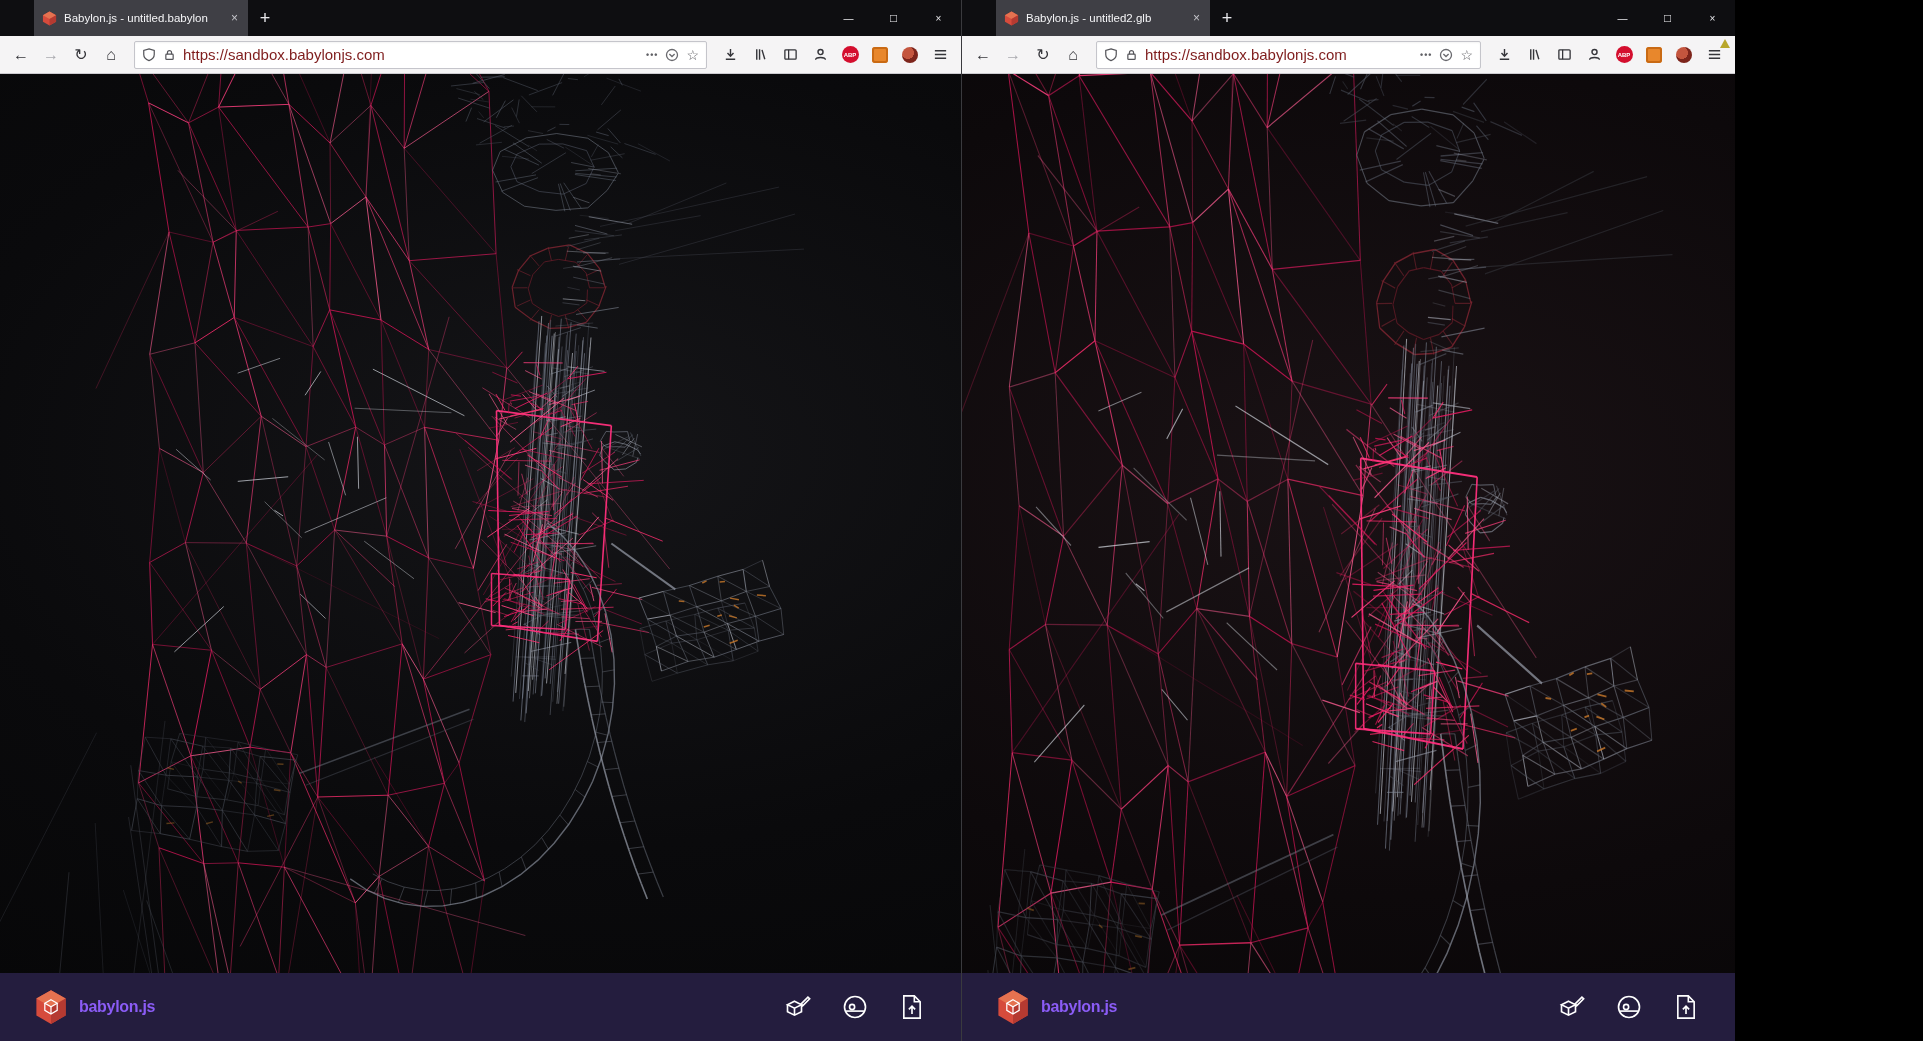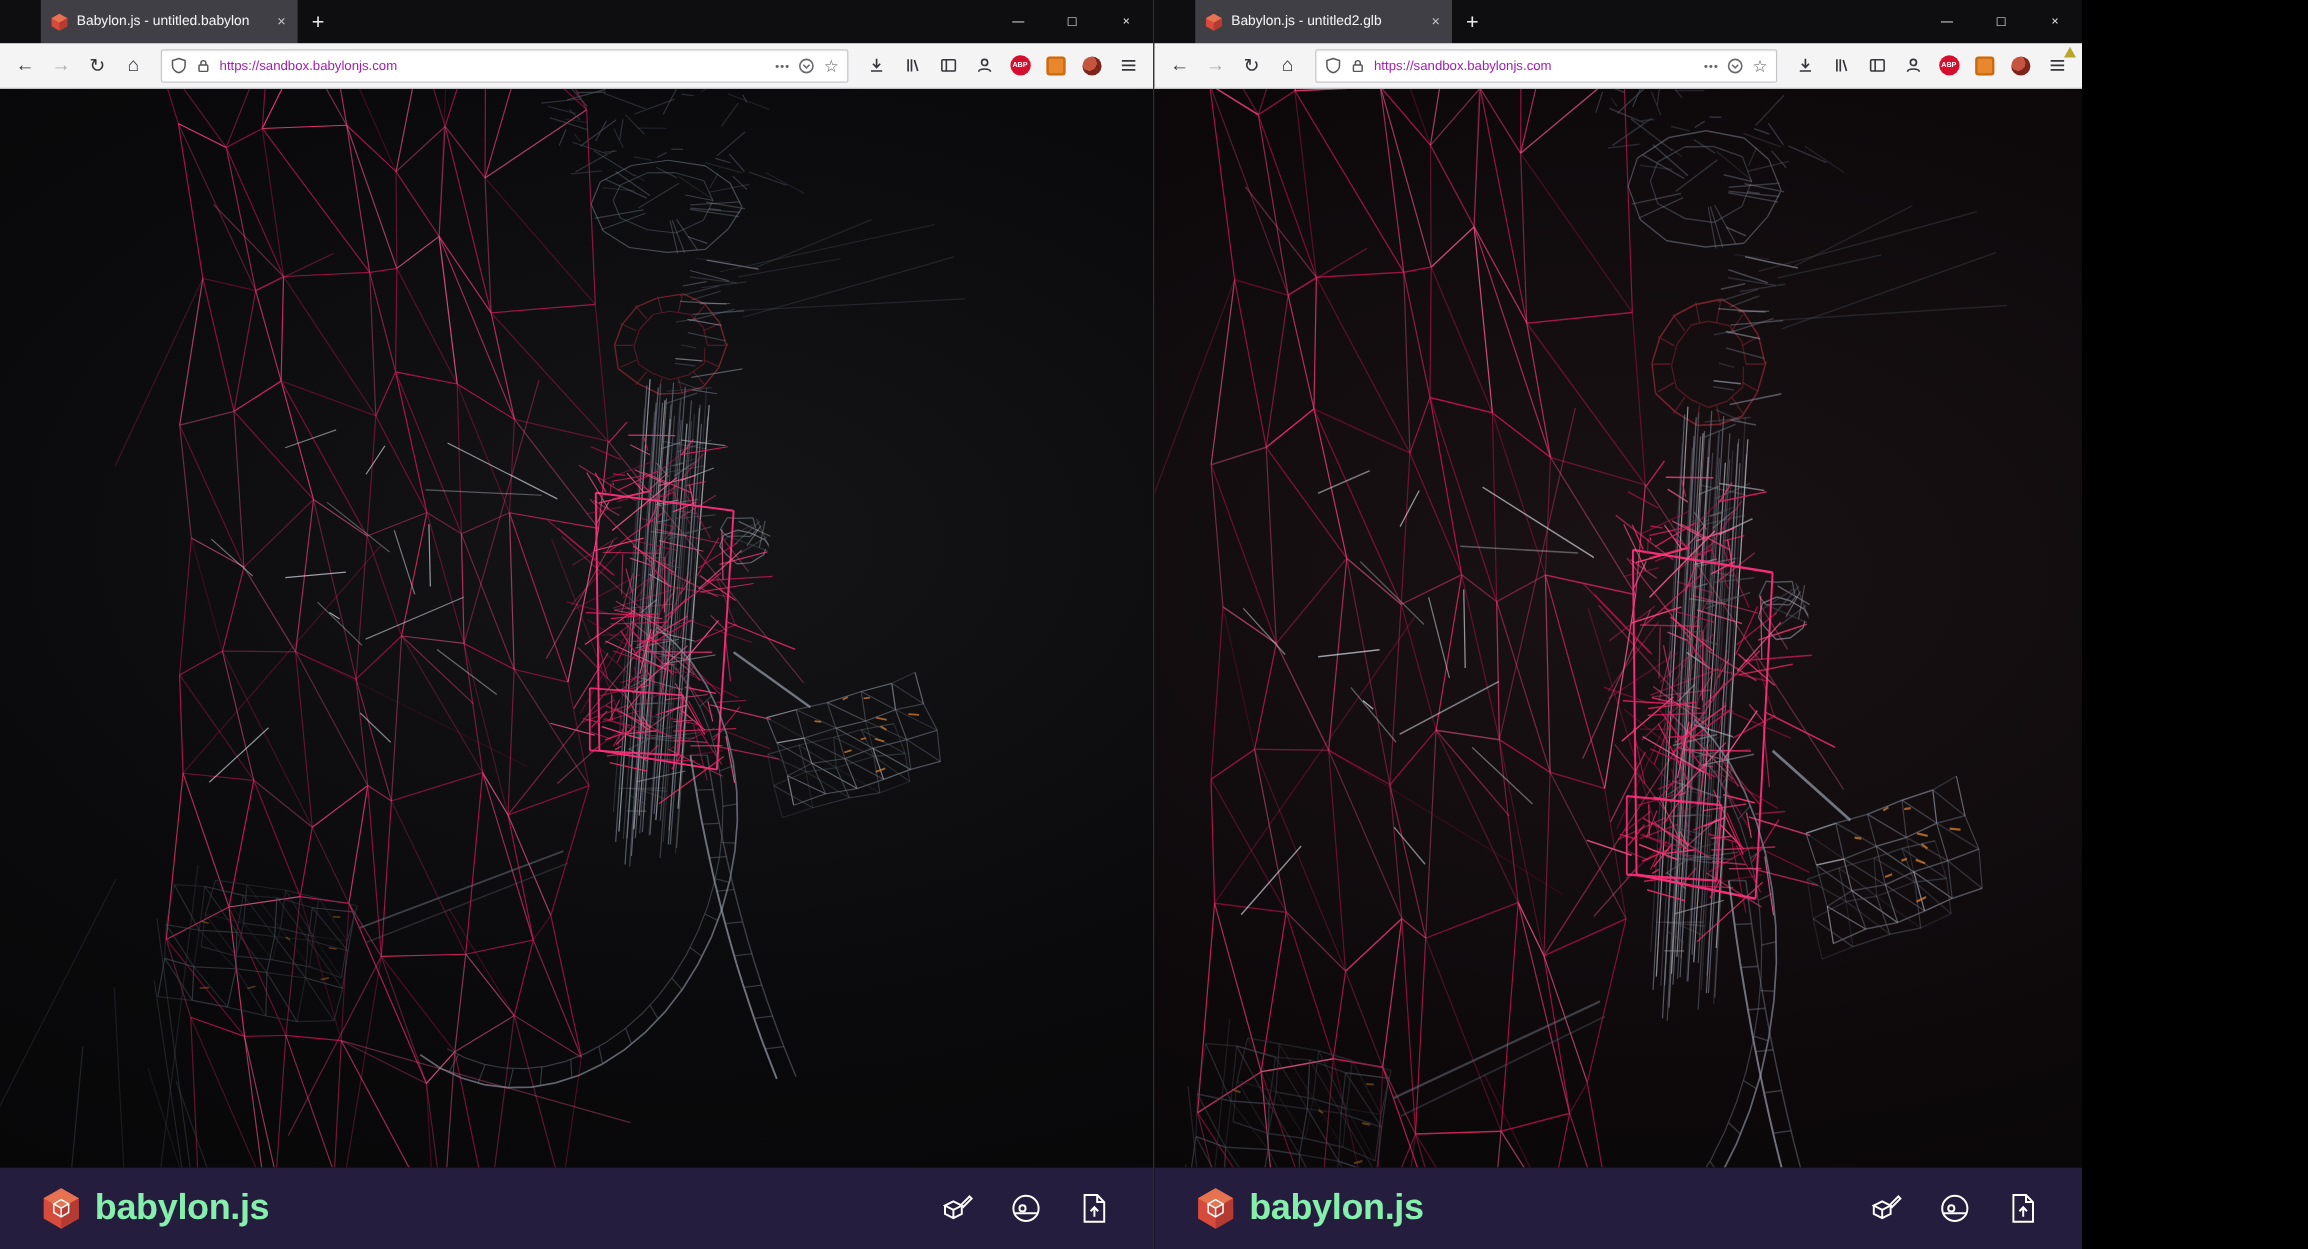--- a/index.html
+++ b/index.html
@@ -26,21 +26,21 @@
   .toolbar { height:38px; background:#f5f4f5; border-bottom:1px solid #cccbd0;
              display:flex; align-items:center; padding:0 6px; position:relative; }
   .tbtn { width:30px; height:30px; flex:none; display:flex; align-items:center;
           justify-content:center; color:#35353a; font-size:16px; border-radius:2px; position:relative; }
   .tbtn.dim { color:#a9a9ae; }
   .tbtn svg { display:block; }
   .urlbar { flex:1; height:28px; min-width:0; background:#fff; border:1px solid #c5c5cb;
             border-radius:2px; margin:0 8px; display:flex; align-items:center;
             padding:0 7px; gap:7px; box-shadow: inset 0 1px 2px rgba(0,0,0,.05); }
   .ubicon { flex:none; display:flex; align-items:center; }
-  .url { flex:1; font-size:11px; color:#a21caf; white-space:nowrap; overflow:hidden; }
+  .url { flex:1; font-size:15px; color:#7f1d1d; white-space:nowrap; overflow:hidden; }
   .dots { color:#606065; font-size:9px; letter-spacing:1px; font-weight:bold; }
   .star { color:#59595e; font-size:14px; }
   .abp { width:17px; height:17px; border-radius:50%; background:#d40e2e; color:#fff;
          font-size:6px; font-weight:bold; display:flex; align-items:center; justify-content:center; }
   .extsq { width:16px; height:16px; border-radius:3px; background:#e8872c;
            box-shadow: inset 0 0 0 2px #c96a14; }
   .extcir { width:16px; height:16px; border-radius:50%;
             background: radial-gradient(circle at 36% 36%, #c4553e 0 42%, #7d241b 43%); }
   .badge { position:absolute; right:-1px; top:-1px; width:0; height:0;
            border-left:5px solid transparent; border-right:5px solid transparent;
@@ -49,21 +49,21 @@
   
   .content { position:absolute; top:74px; left:0; right:0; bottom:0; overflow:hidden; }
   .scene { position:absolute; top:0; left:0; width:100%; height:calc(100% - 68px); display:block; }
   .window.left  .scene { background: radial-gradient(1150px 720px at 60% 42%, #151518 0%, #0a0a0c 55%, #060607 100%); }
   .window.right .scene { background: radial-gradient(1150px 720px at 52% 45%, #1a1215 0%, #0d090b 58%, #060506 100%); }
 
   
   .footer { position:absolute; left:0; right:0; bottom:0; height:68px; background:#241d3e;
             display:flex; align-items:center; padding:0 34px; }
   .logo { width:34px; height:36px; display:flex; flex:none; }
-  .brand { color:#86efac; font-size:30px; font-weight:bold; margin-left:11px; letter-spacing:-.3px; }
+  .brand { color:#8b5cf6; font-size:16px; font-weight:bold; margin-left:11px; letter-spacing:-.3px; }
   .spacer { flex:1; }
   .fbtn { width:30px; height:30px; margin-left:27px; display:flex; align-items:center;
           justify-content:center; flex:none; }
 </style>
 </head>
 <body>
 
 <div class="window left" style="left:0; width:961px;">
   <div class="tabbar">
     <div class="tab">

